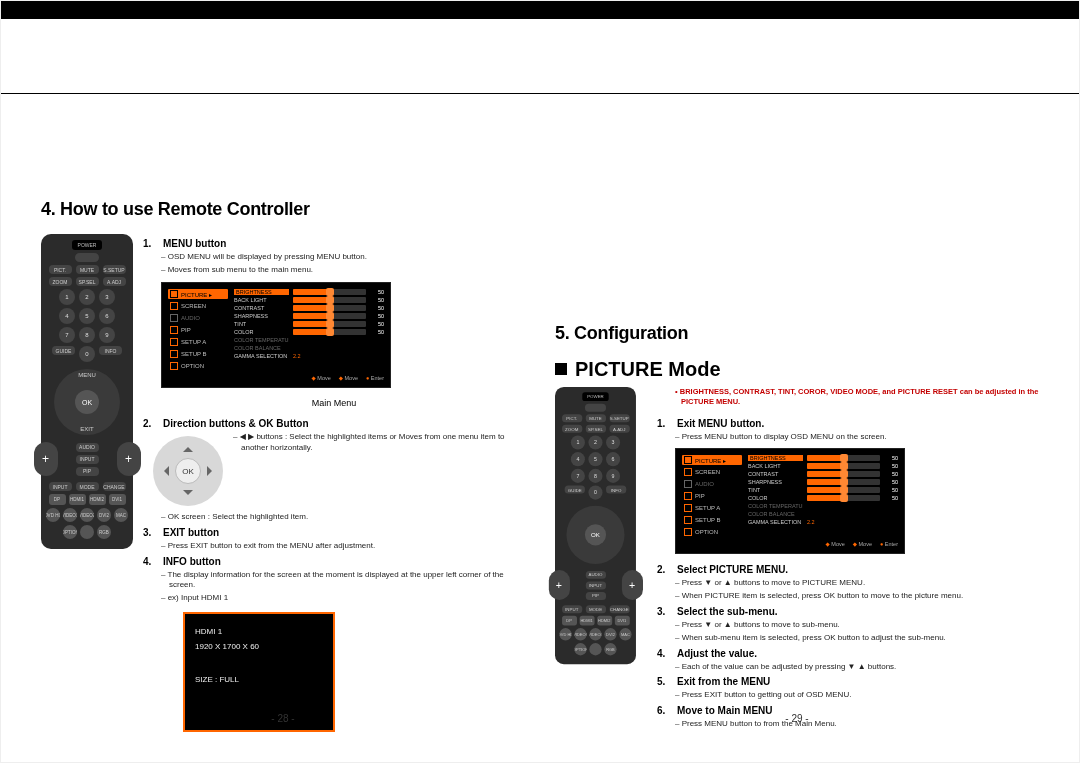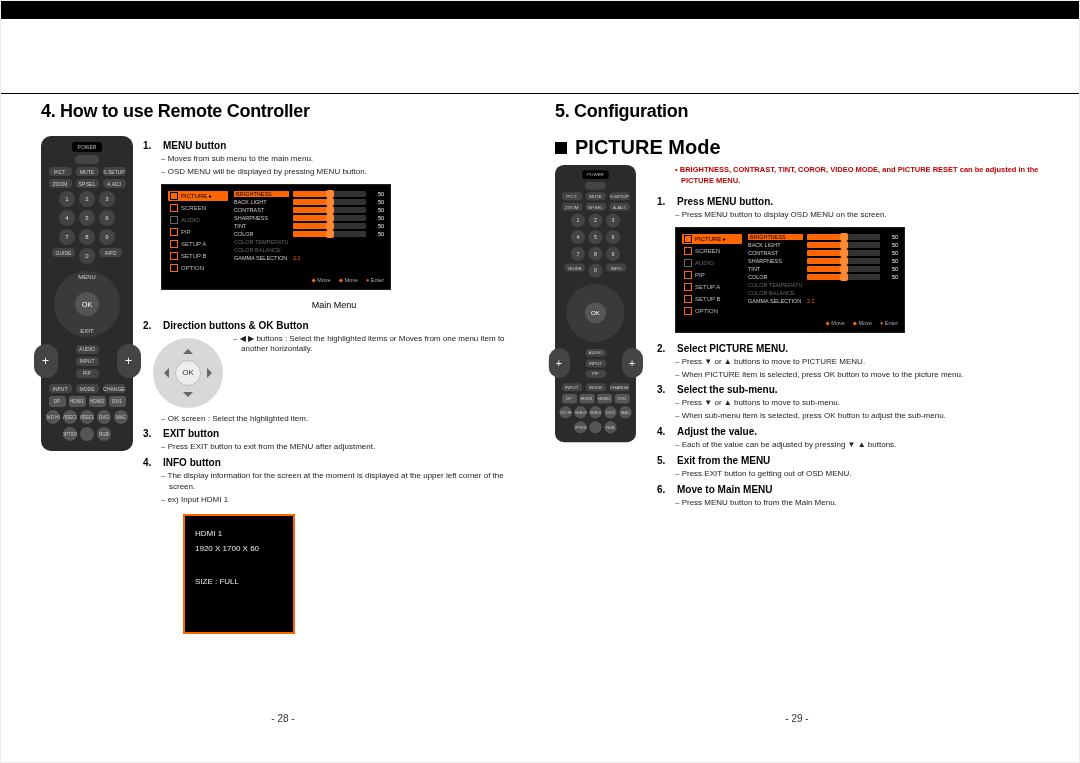--- a/index.html
+++ b/index.html
@@ -9,21 +9,21 @@
     --dark:#1a1a1a;
     --grey:#555;
     --light-grey:#888;
     --panel:#111;
   }
   *{box-sizing:border-box;}
   body{margin:0;background:#fff;font-family:Arial,Helvetica,sans-serif;color:#000;}
   .page{width:var(--page-w);height:var(--page-h);position:relative;overflow:hidden;border:1px solid #eee;}
   .black-strip{position:absolute;top:0;left:0;right:0;height:18px;background:#000;}
   .hrule{position:absolute;top:92px;left:0;right:0;border-top:1px solid #000;}
-  .spread{position:absolute;top:100px;left:40px;right:40px;bottom:30px;display:flex;gap:30px;}
+  .spread{position:absolute;top:100px;left:40px;right:40px;bottom:30px;display:flex;gap:30px;align-items:flex-end;}
   .col{flex:1 1 50%;position:relative;}
   h1{font-size:18px;font-weight:700;margin:0 0 14px 0;letter-spacing:-0.3px;}
   .pagenum{position:absolute;bottom:8px;left:0;right:0;text-align:center;font-size:10px;color:#333;}
   .content{display:flex;gap:10px; align-items:flex-start;}
   .remote{flex:0 0 92px;}
   .body{flex:1;}
   .sec-h{font-size:10px;font-weight:700;margin:4px 0 3px 0;display:flex;gap:6px;}
   .sec-h .num{width:14px;}
   .bul{font-size:8px;color:#222;margin:0 0 2px 18px;line-height:1.35;text-indent:-8px;padding-left:8px;}
   .bul::before{content:"– "; color:#333;}
@@ -77,21 +77,21 @@
   
   .dir-fig{width:70px;height:70px;border-radius:50%;background:#d8d8d8;position:relative;margin:4px 0 6px 10px;float:left;}
   .dir-fig .ok{position:absolute;top:50%;left:50%;transform:translate(-50%,-50%);width:26px;height:26px;border-radius:50%;background:#eee;color:#333;font-size:8px;display:flex;align-items:center;justify-content:center;border:1px solid #bbb;}
   .dir-fig .tri{position:absolute;width:0;height:0;border:5px solid transparent;}
   .dir-fig .u{top:6px;left:50%;transform:translateX(-50%);border-bottom-color:#666;}
   .dir-fig .d{bottom:6px;left:50%;transform:translateX(-50%);border-top-color:#666;}
   .dir-fig .l{left:6px;top:50%;transform:translateY(-50%);border-right-color:#666;}
   .dir-fig .r{right:6px;top:50%;transform:translateY(-50%);border-left-color:#666;}
 
   
-  .info-box{width:112px;height:120px;border:2px solid var(--orange);background:#000;margin:8px 0 0 40px;padding:10px;color:#eee;font-size:8px;line-height:1.9;}
+  .info-box{width:152px;height:120px;border:2px solid var(--orange);background:#000;margin:8px 0 0 40px;padding:10px;color:#eee;font-size:8px;line-height:1.9;}
 
   .clear{clear:both;}
 </style>
 </head>
 <body>
 
 <div class="page">
   <div class="black-strip"></div>
   <div class="hrule"></div>
 
@@ -170,22 +170,22 @@
               <div class="sqb round">RGB</div>
             </div>
           </div>
         </div>
 
         <div class="body">
           <div class="sec-h">
               <span class="num">1.</span>
               <span>MENU button</span>
             </div>
+          <p class="bul">OSD MENU will be displayed by pressing MENU button.</p>
           <p class="bul">Moves from sub menu to the main menu.</p>
-          <p class="bul">OSD MENU will be displayed by pressing MENU button.</p>
 
           <div class="osd" style="margin:6px 0 0 18px">
             <div class="osd-body">
               <div class="osd-left">
                 <div class="osd-item sel">
                     <span class="ico"></span>
                     <span>PICTURE ▸</span>
                   </div>
                 <div class="osd-item">
                     <span class="ico"></span>
@@ -397,21 +397,21 @@
                 <div class="sqb round">RGB</div>
             </div>
           </div>
         </div>
 
         <div class="body">
           <p class="red-note">BRIGHTNESS, CONTRAST, TINT, COROR, VIDEO MODE, and PICTURE RESET can be adjusted in the PICTURE MENU.</p>
 
           <div class="sec-h">
               <span class="num">1.</span>
-              <span>Press MENU button.</span>
+              <span>Exit MENU button.</span>
             </div>
           <p class="bul">Press MENU button to display OSD MENU on the screen.</p>
 
           <div class="osd" style="margin:6px 0 10px 18px">
             <div class="osd-body">
               <div class="osd-left">
                 <div class="osd-item sel">
                     <span class="ico"></span>
                     <span>PICTURE ▸</span>
                   </div>

